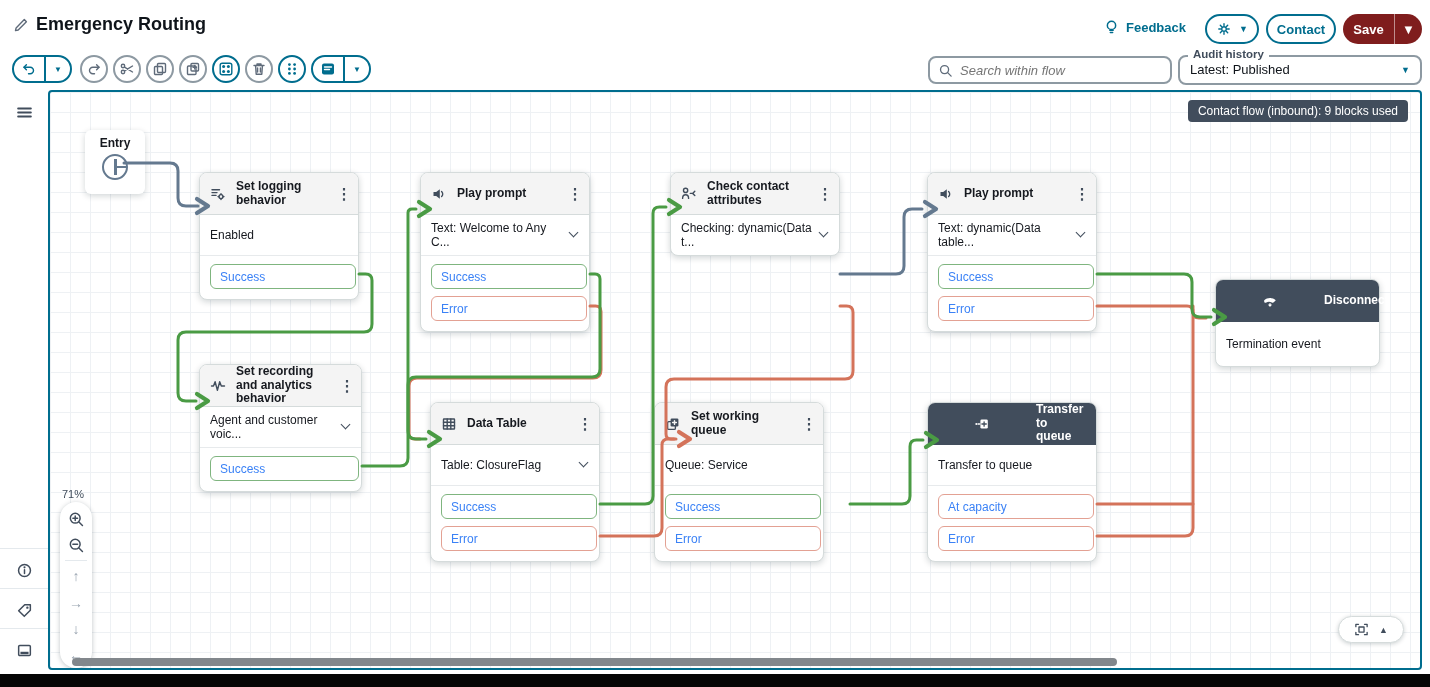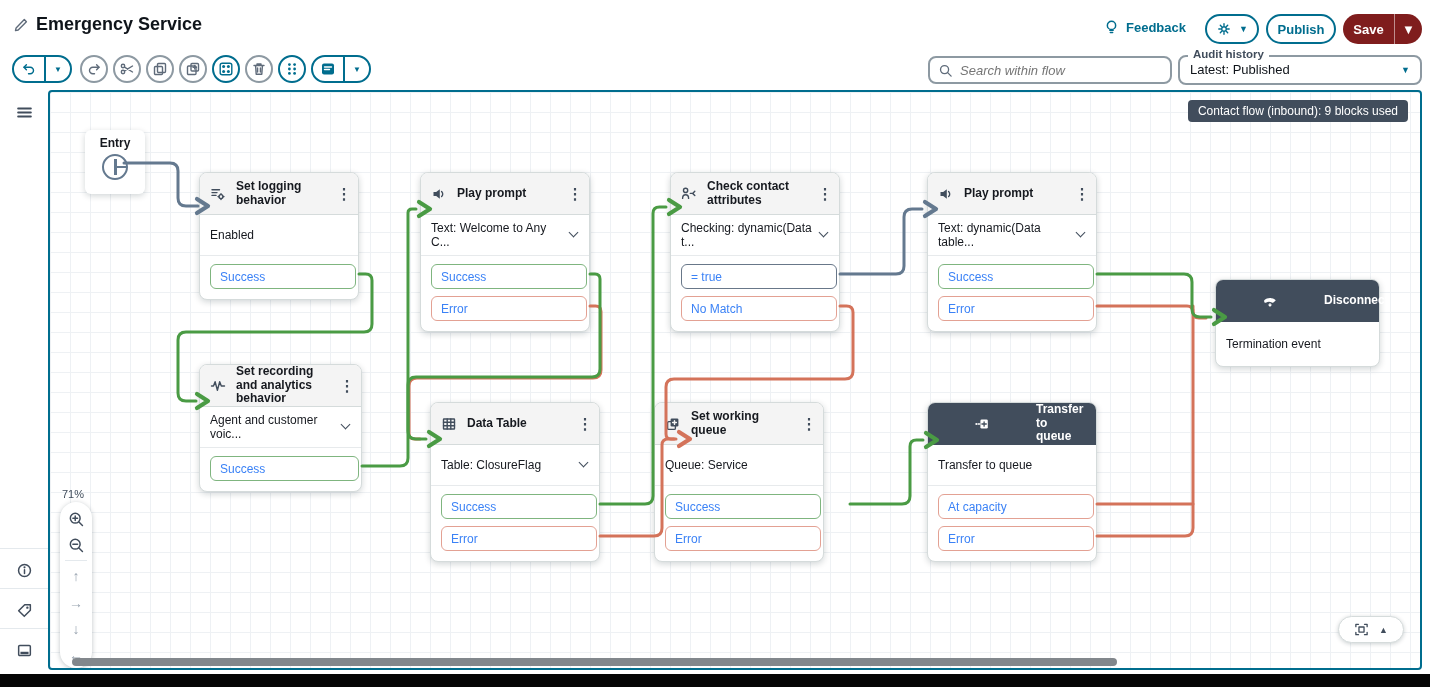--- a/index.html
+++ b/index.html
@@ -88,36 +88,36 @@
 </style>
 </head>
 <body>
 
 <div id="titlebar">
   <span id="edit-pencil" class="abs">
       <svg class="ic" viewBox="0 0 16 16" width="16" height="16">
         <path fill="none" stroke="currentColor" stroke-width="1.4" stroke-linecap="round" stroke-linejoin="round" d="M11.3 2.6l2.1 2.1L5.2 13l-2.7.6.6-2.7z"></path>
       </svg>
     </span>
-  <div id="page-title">Emergency Service</div>
+  <div id="page-title">Emergency Routing</div>
   <div id="feedback">
     <span id="bulb-slot"><span><svg class="ic" viewBox="0 0 16 16" width="17" height="17">
             <circle fill="none" stroke="currentColor" stroke-width="1.4" stroke-linecap="round" stroke-linejoin="round" cx="8" cy="6" r="3.9"></circle>
             <path fill="none" stroke="currentColor" stroke-width="1.4" stroke-linecap="round" stroke-linejoin="round" d="M6.4 10.6h3.2M6.9 12.7h2.2"></path>
           </svg></span></span>
     <span>Feedback</span>
   </div>
   <div id="gear-pill" class="pill">
     <span id="gear-slot"><span><svg class="ic" viewBox="0 0 16 16" width="16" height="16">
             <circle fill="none" stroke="currentColor" stroke-width="1.4" stroke-linecap="round" stroke-linejoin="round" cx="8" cy="8" r="2.3"></circle>
             <path fill="none" stroke="currentColor" stroke-width="1.4" stroke-linecap="round" stroke-linejoin="round" d="M8 2.8v1.7M8 11.5v1.7M2.8 8h1.7M11.5 8h1.7M4.3 4.3l1.2 1.2M10.5 10.5l1.2 1.2M11.7 4.3l-1.2 1.2M5.5 10.5l-1.2 1.2"></path>
           </svg></span></span>
     <span class="caret">▼</span>
   </div>
-  <div id="publish-btn" class="pill">Publish</div>
+  <div id="publish-btn" class="pill">Contact</div>
   <div id="save-split">
     <div id="save-main" class="seg">Save</div>
     <div id="save-caret" class="seg">
         <span>▼</span>
       </div>
   </div>
 </div>
 
 <div id="toolbar">
     <div class="tb-split" style="left: 12px; width: 60px;">
@@ -394,24 +394,20 @@
             </svg>
           </span>
         </span>
         <span class="ttl">Check contact attributes</span>
         <span class="kebab">⋮</span>
       </div>
       <div class="brow">
         <span>Checking: dynamic(Data t...</span>
         <span class="chev"></span>
       </div>
-      <div class="ports">
-        <div class="port neutral">= true</div>
-        <div class="port error">No Match</div>
-      </div>
     </div>
     <div class="blk" style="left: 877px; top: 80px; width: 170px;">
       <div class="hd">
         <span class="bicon">
           <span>
             <svg class="ic" viewBox="0 0 16 16" width="16" height="16">
               <path d="M2.5 6.1v3.8h2.7l3.6 2.9V3.2L5.2 6.1z" fill="currentColor"></path>
               <path fill="none" stroke="currentColor" stroke-width="1.4" stroke-linecap="round" stroke-linejoin="round" d="M10.6 5.4a3.6 3.6 0 0 1 0 5.2"></path>
             </svg>
           </span>

